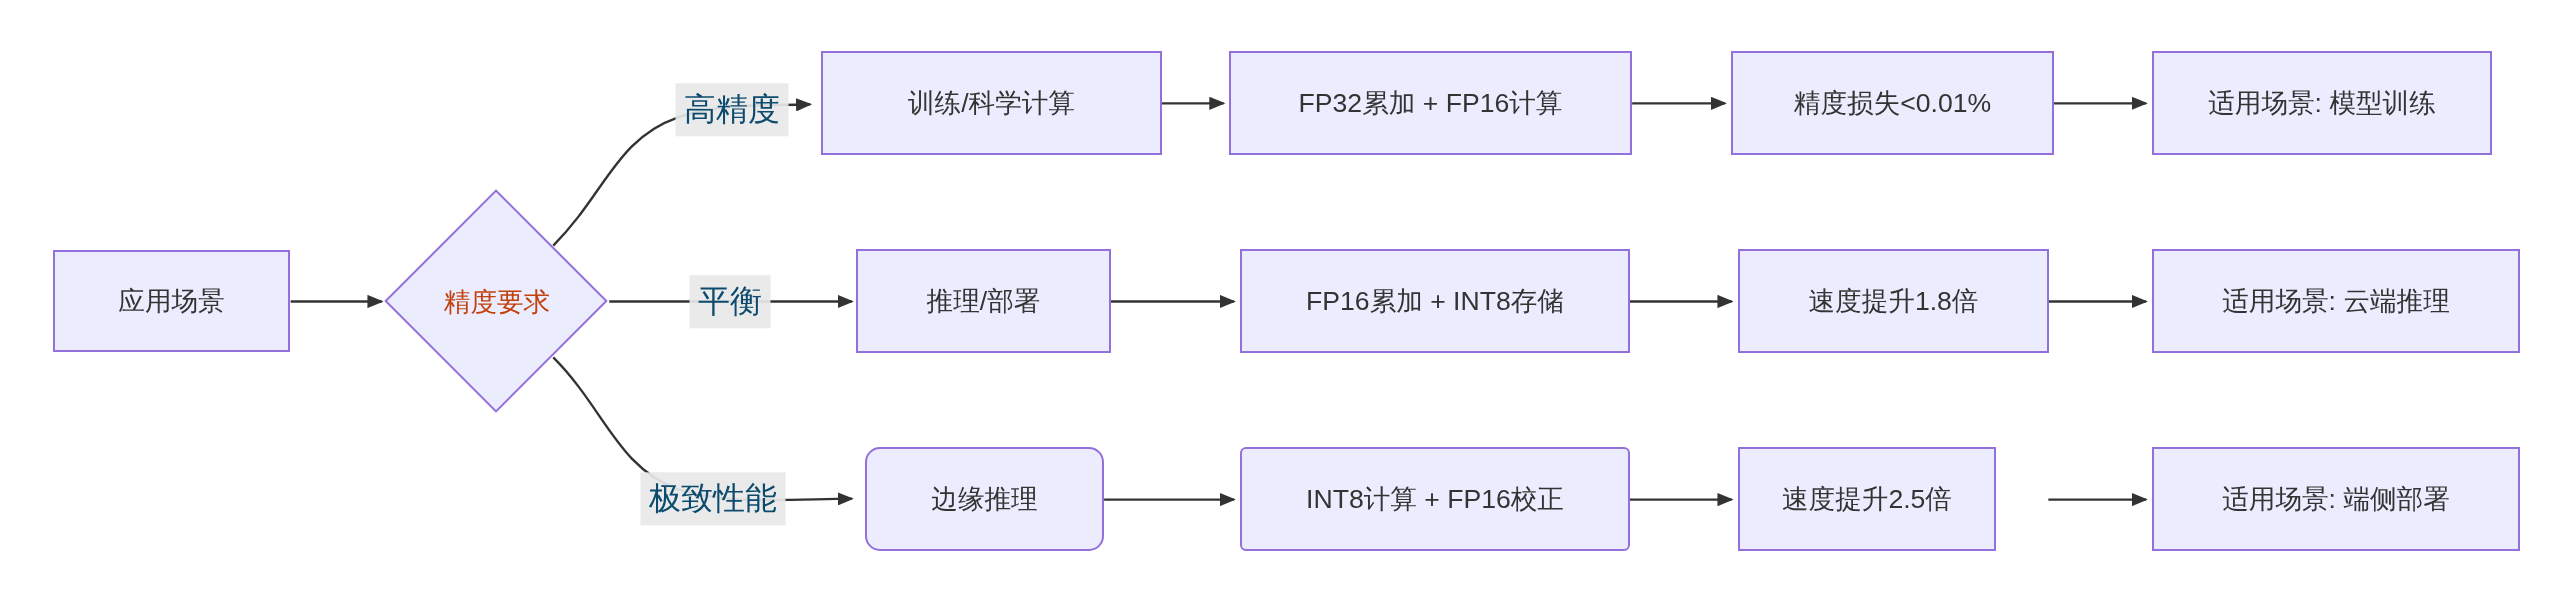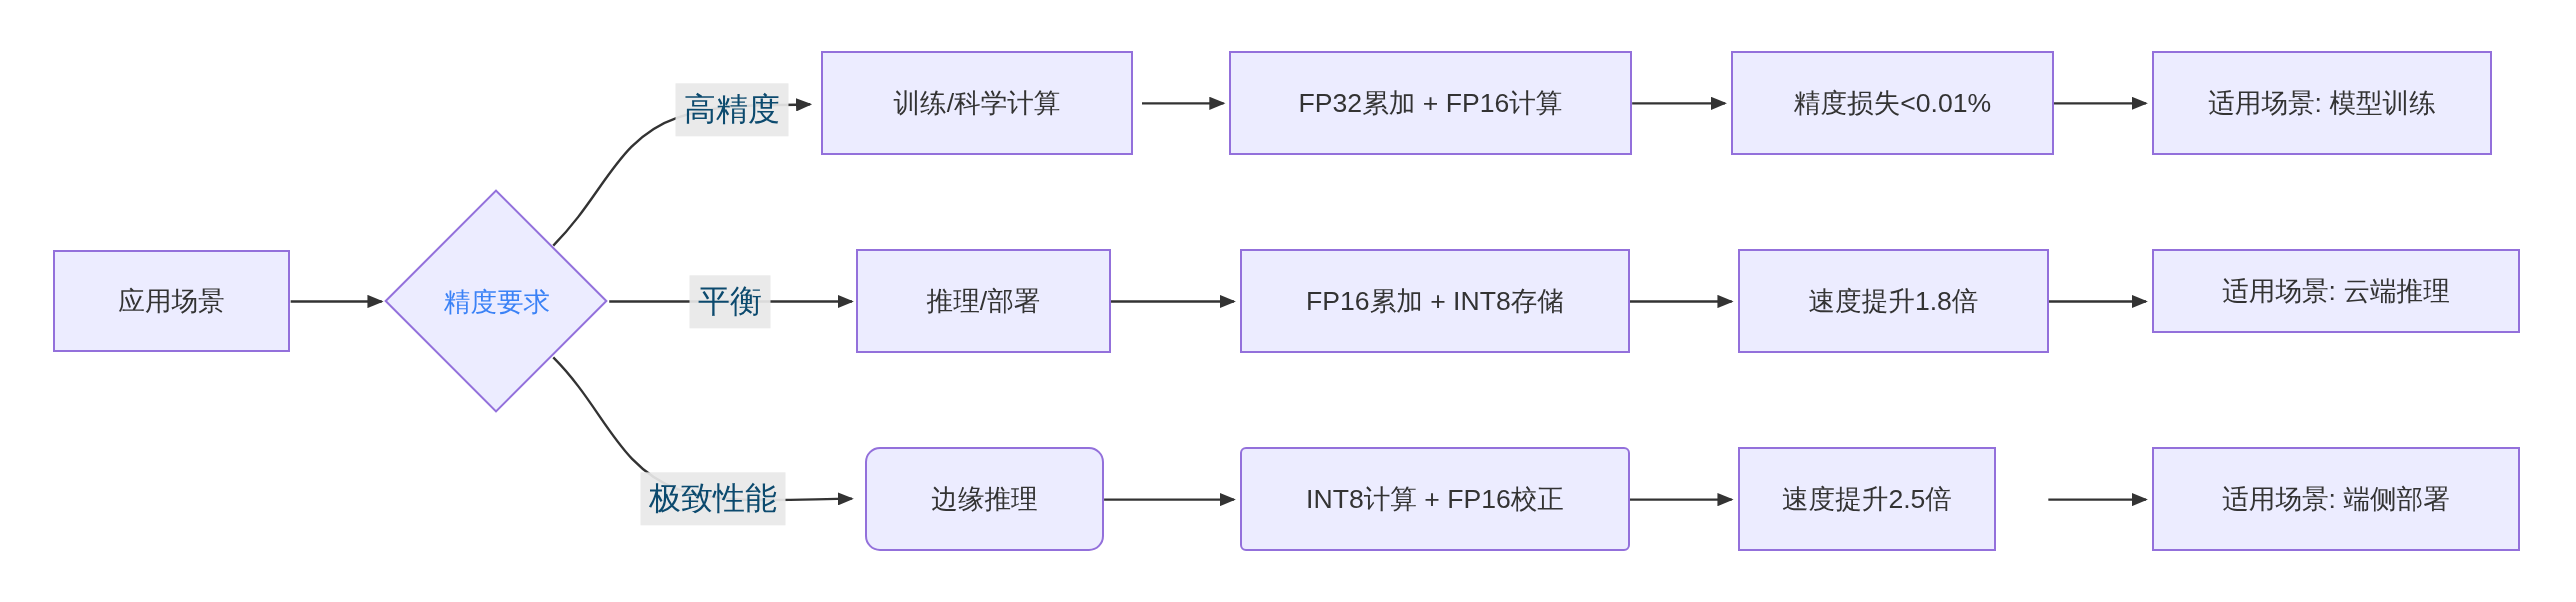--- a/index.html
+++ b/index.html
@@ -28,21 +28,21 @@
     width:158px;height:158px;
     left:417px;top:222px;
     transform:rotate(45deg);
     background:#ECECFF;
     border:2.4px solid #9370DB;
   }
   .diamond-label{
     position:absolute;
     left:385px;top:190px;width:224px;height:224px;
     display:flex;align-items:center;justify-content:center;
-    font-size:26.6px;color:#3b82f6;white-space:nowrap;
+    font-size:26.6px;color:#c2410c;white-space:nowrap;
   }
   .edge-label{
     position:absolute;
     transform:translate(-50%,-50%);
     background:rgba(232,232,232,0.92);
     padding:4.7px 8.5px;
     font-size:32px;color:#0c4a6e;
     white-space:nowrap;
     margin-left:16px;
   }
@@ -80,29 +80,29 @@
 
   <div class="node" style="left:53px;top:250px;width:237px;height:102px;">应用场景</div>
 
   <div class="diamond-shape"></div>
   <div class="diamond-label">精度要求</div>
 
   <div class="edge-label" style="left:716px;top:110px;">高精度</div>
   <div class="edge-label" style="left:714px;top:302px;">平衡</div>
   <div class="edge-label" style="left:697px;top:499px;">极致性能</div>
 
-  <div class="node" style="left:821px;top:51px;width:312px;height:104px;">训练/科学计算</div>
+  <div class="node" style="left:821px;top:51px;width:341px;height:104px;">训练/科学计算</div>
   <div class="node" style="left:1229px;top:51px;width:403px;height:104px;">FP32累加 + FP16计算</div>
   <div class="node" style="left:1731px;top:51px;width:323px;height:104px;">精度损失&lt;0.01%</div>
   <div class="node" style="left:2152px;top:51px;width:340px;height:104px;">适用场景: 模型训练</div>
 
   <div class="node" style="left:856px;top:249px;width:255px;height:104px;">推理/部署</div>
   <div class="node" style="left:1240px;top:249px;width:390px;height:104px;">FP16累加 + INT8存储</div>
   <div class="node" style="left:1738px;top:249px;width:311px;height:104px;">速度提升1.8倍</div>
-  <div class="node" style="left:2152px;top:249px;width:368px;height:84px;">适用场景: 云端推理</div>
+  <div class="node" style="left:2152px;top:249px;width:368px;height:104px;">适用场景: 云端推理</div>
 
   <div class="node" style="left:865px;top:447px;width:239px;height:104px;border-radius:15px;">边缘推理</div>
   <div class="node" style="left:1240px;top:447px;width:390px;height:104px;border-radius:6px;">INT8计算 + FP16校正</div>
   <div class="node" style="left:1738px;top:447px;width:258px;height:104px;">速度提升2.5倍</div>
   <div class="node" style="left:2152px;top:447px;width:368px;height:104px;">适用场景: 端侧部署</div>
 
 </div>
 
 
 </body></html>

